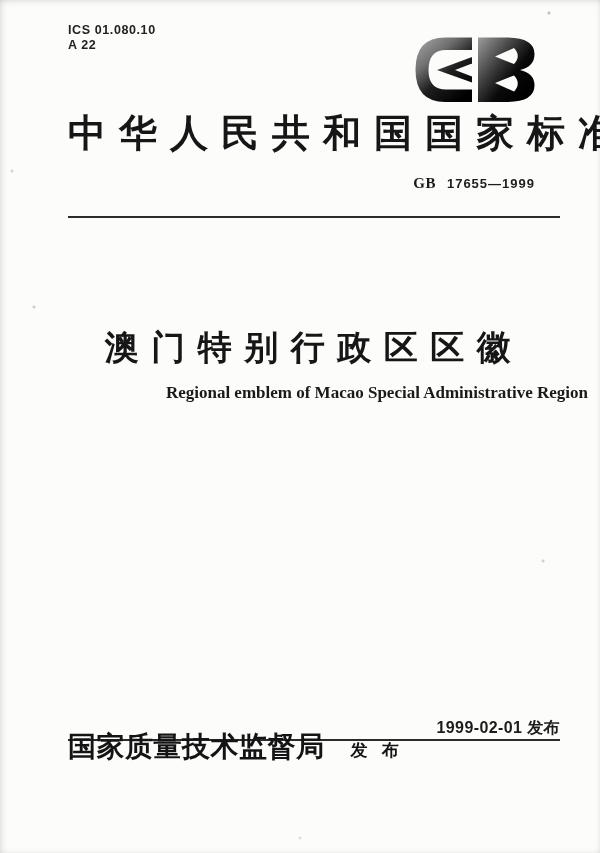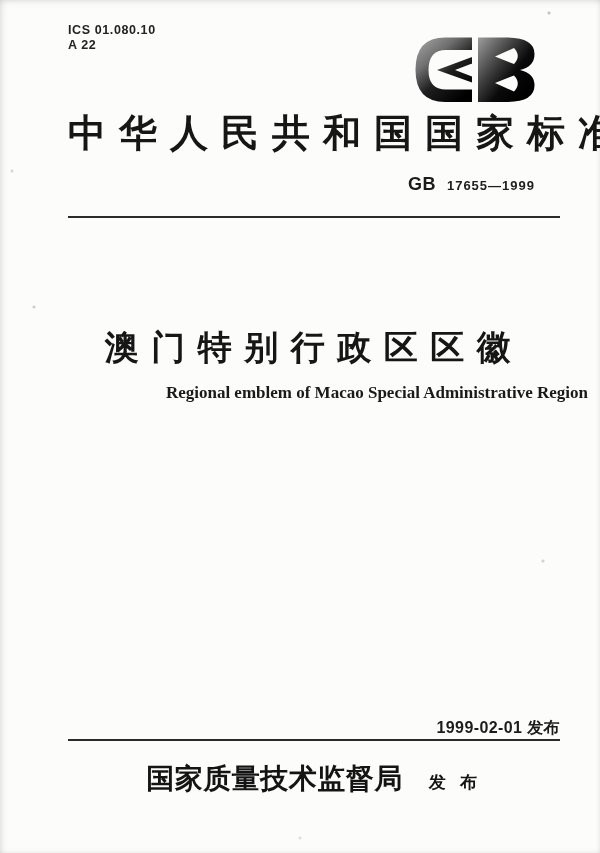--- a/index.html
+++ b/index.html
@@ -34,22 +34,22 @@
   .std-title {
     position: absolute; top: 112px; left: 68px; width: 510px;
     font-size: 38px; font-weight: bold; line-height: 42px;
     letter-spacing: 13px; white-space: nowrap; color: #161616;
   }
   .std-code {
     position: absolute; top: 174px; right: 65px;
     white-space: nowrap; text-align: right;
   }
   .std-code .prefix {
-    font-size: 18px; font-weight: bold; letter-spacing: 0.5px;
-    font-family: Liberation Sans, sans-serif;
+    font-size: 15px; font-weight: bold; letter-spacing: 0.5px;
+    font-family: Liberation Serif, serif;
     margin-left: 9px;
   }
   .std-code .number {
     font-size: 13px; font-weight: 600; letter-spacing: 1px;
     font-family: "Liberation Sans", "DejaVu Sans", sans-serif;
     margin-left: 7px; color: #1e1e1e;
   }
   .rule {
     position: absolute; left: 68px; width: 492px; height: 2px;
     background: #2b2b2b;
@@ -67,22 +67,22 @@
     color: #1a1a1a;
   }
   .dates {
     position: absolute; top: 718px; left: 68px; width: 492px;
     display: flex; justify-content: flex-end;
     font-family: "Liberation Sans", "DejaVu Sans", sans-serif;
     font-size: 16px; font-weight: bold; letter-spacing: 0.4px;
     color: #1c1c1c; line-height: 19px;
   }
   .publisher {
-    position: absolute; top: 760px; left: 68px; width: 492px;
-    display: flex; justify-content: center; align-items: baseline;
+    position: absolute; top: 728px; left: 68px; width: 492px;
+    display: flex; justify-content: flex-start; align-items: baseline;
     white-space: nowrap;
   }
   .publisher .pub-name {
     font-size: 28px; font-weight: bold; letter-spacing: 0.5px;
     color: #141414;
   }
   .publisher .pub-suffix {
     font-size: 17px; font-weight: bold; letter-spacing: 5px;
     margin-left: 26px; color: #141414;
   }

